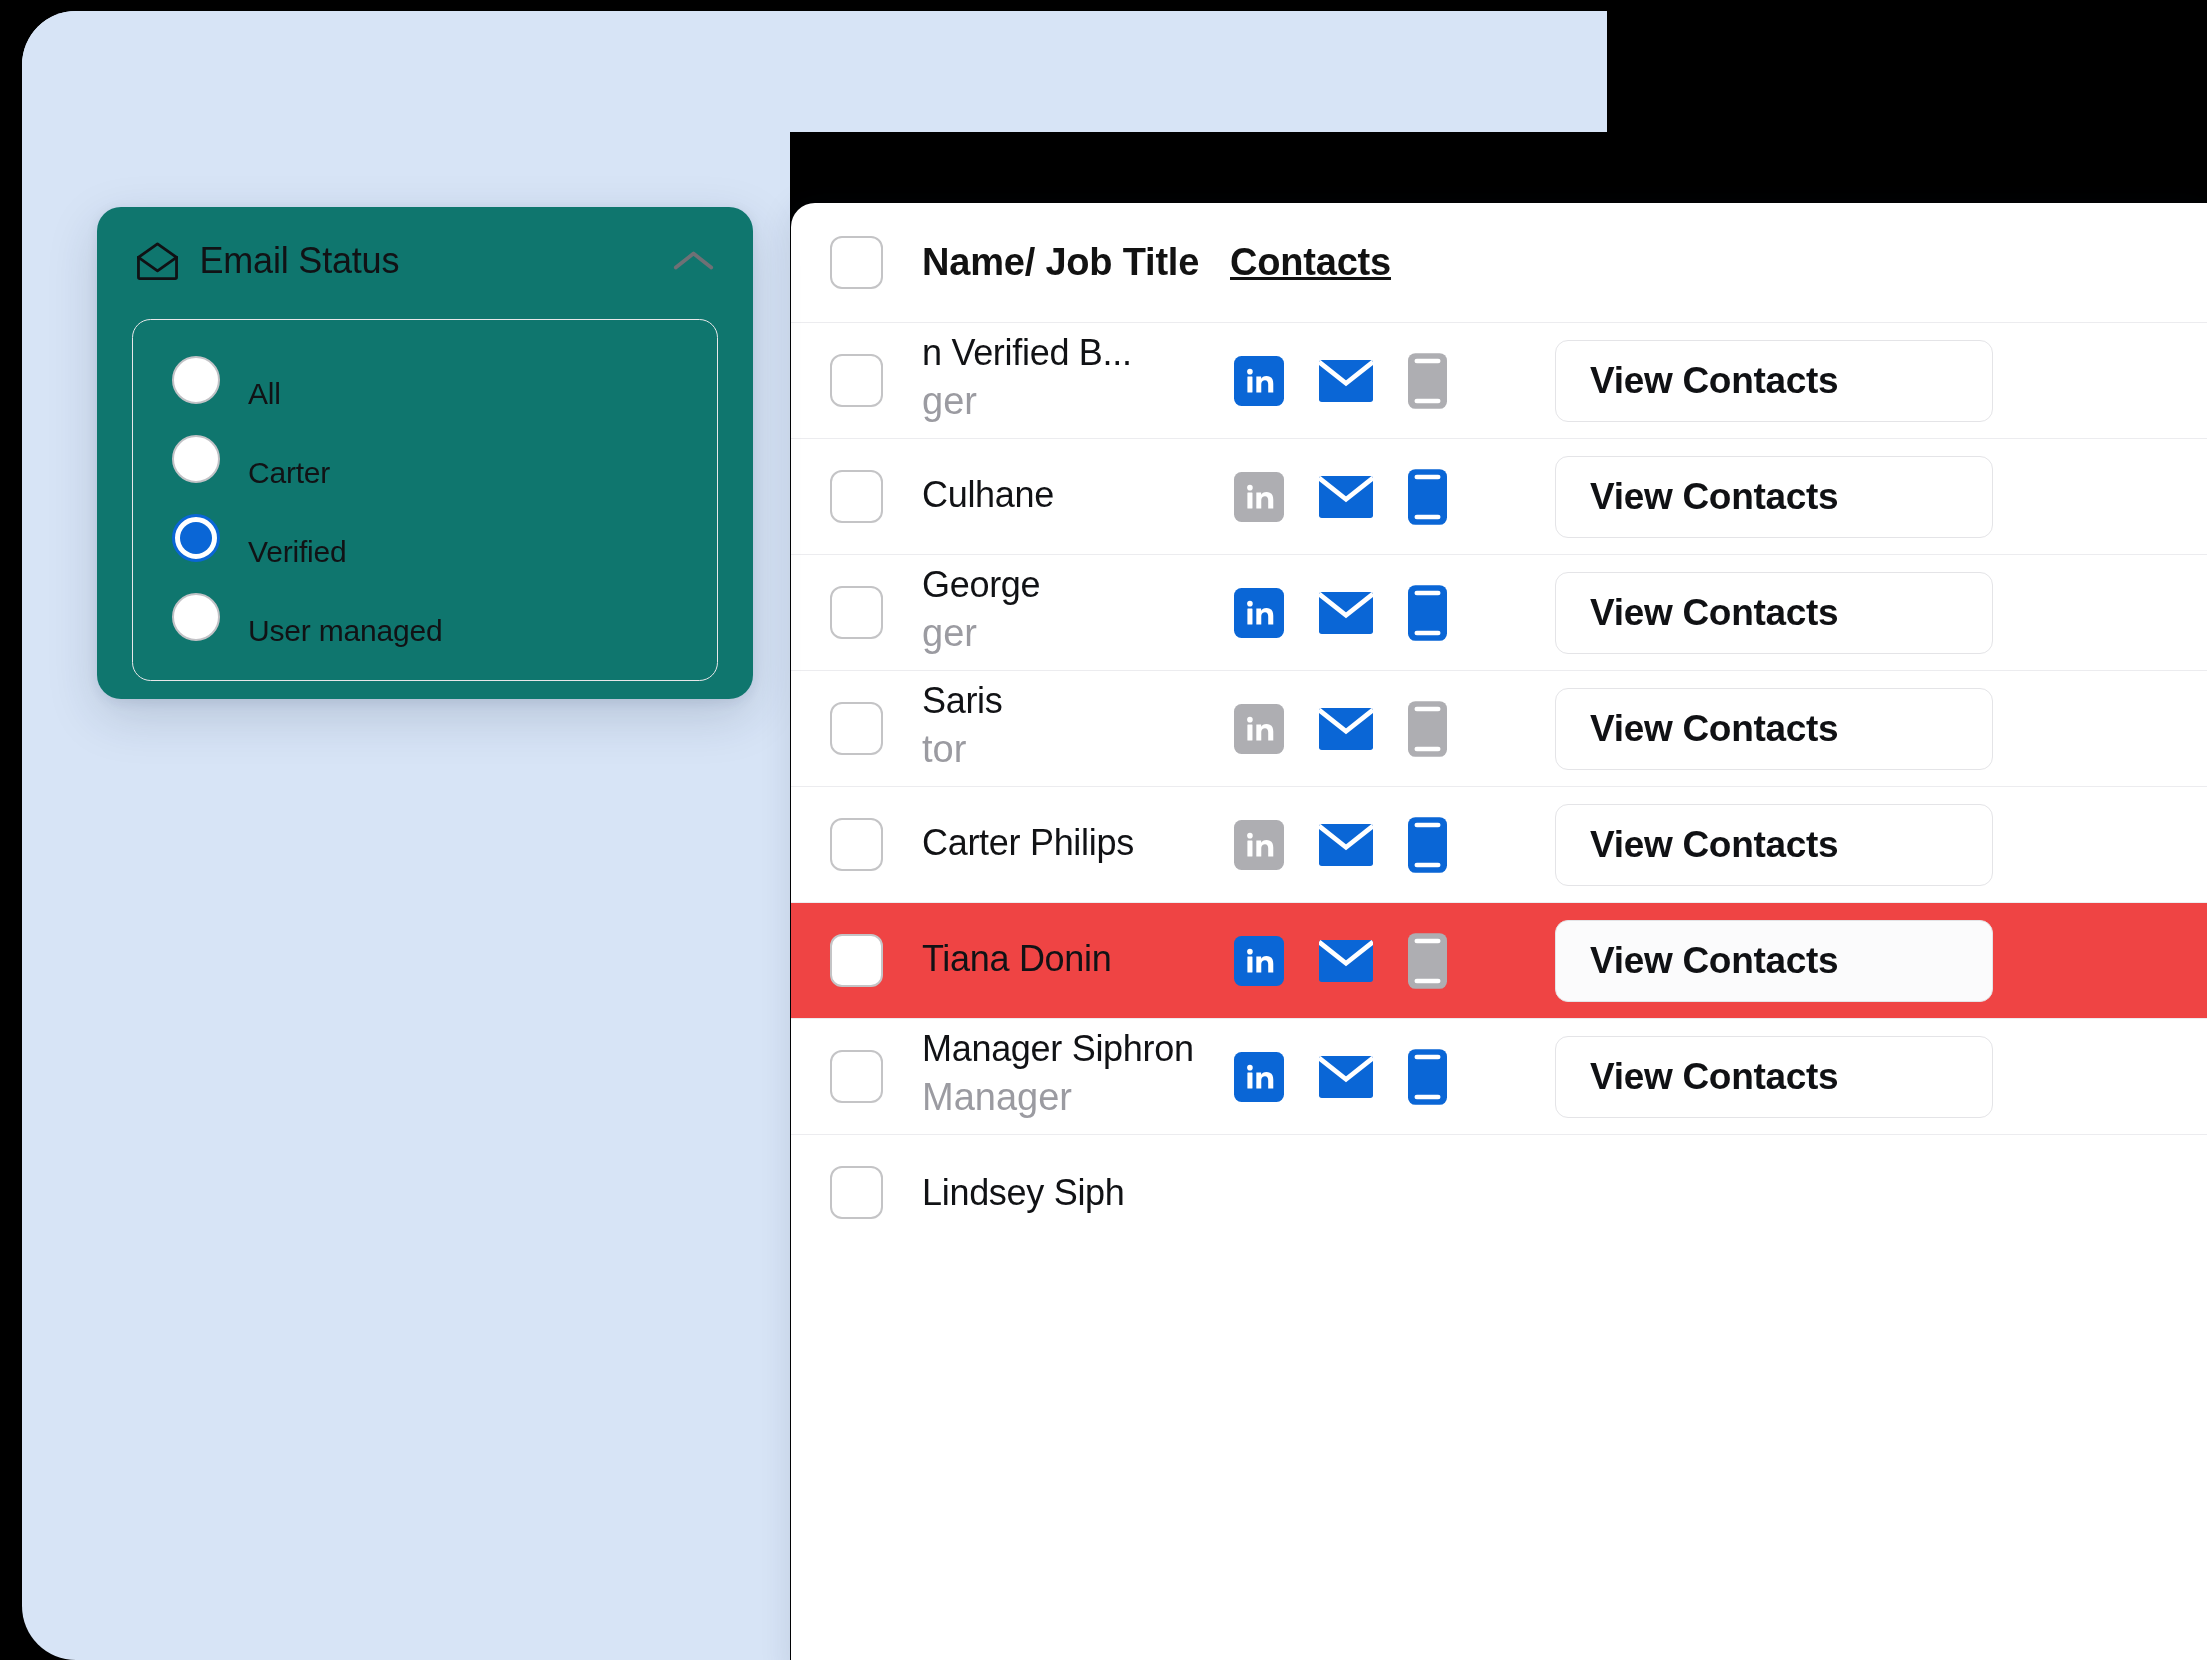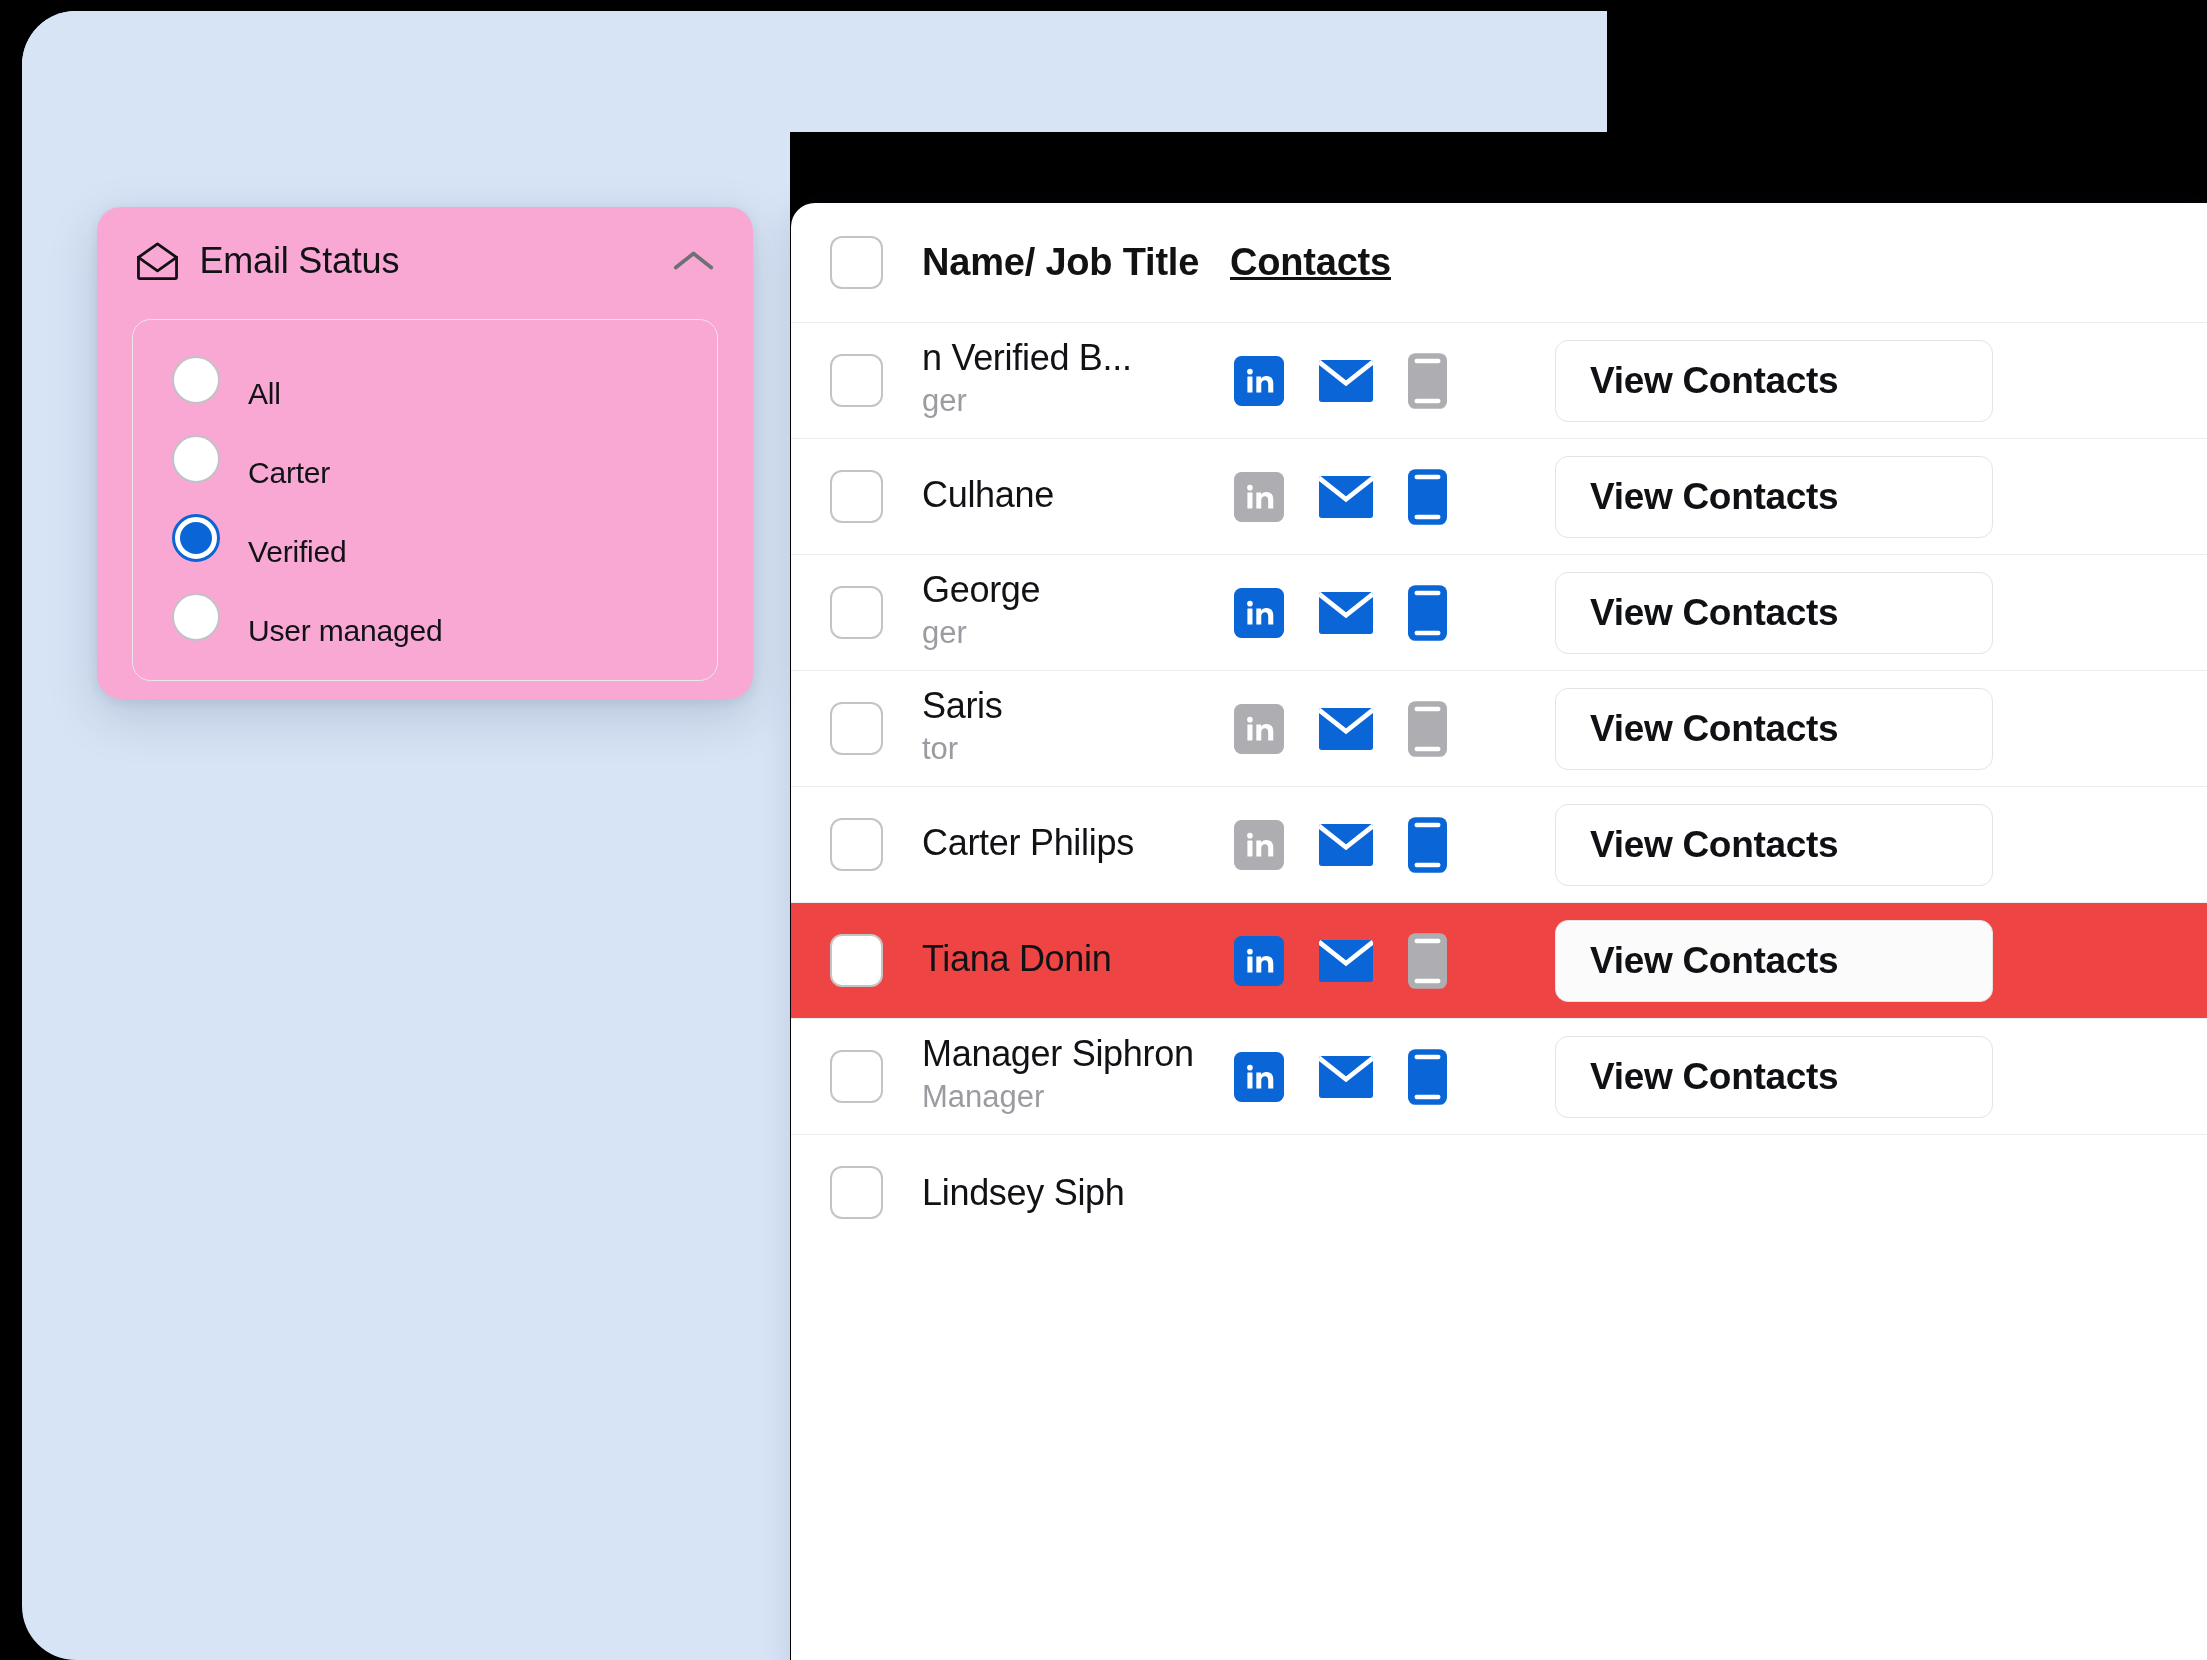--- a/index.html
+++ b/index.html
@@ -70,21 +70,21 @@
     height: 116px;
     border-top: 1.9px solid #ececef;
     background: #ffffff;
   }
   .row.alt { background: #ef4444; border-top-color: #eeeef0; }
   .row.first { border-top: 1.9px solid #ececef; }
 
   .cell-check { width: 131px; display: flex; justify-content: center; align-items: center; flex: 0 0 131px; }
   .cell-name  { width: 308px; flex: 0 0 308px; padding-right: 9.3px; }
   .nm { font-size: 36px; color: #111215; line-height: 1.05; letter-spacing: -0.3px; white-space: nowrap; }
-  .jt { font-size: 31px; color: #9b9ba1; line-height: 1.35; margin-top: 4px; white-space: nowrap; }
+  .jt { font-size: 38px; color: #9b9ba1; line-height: 1.35; margin-top: 4px; white-space: nowrap; }
 
   .cell-icons { display: flex; align-items: center; gap: 35px; flex: 0 0 308px; padding-left: 3.7px; }
 
   .ico { display: inline-flex; align-items: center; justify-content: center; }
 
   
   .li {
     width: 50px; height: 50px;
     border-radius: 7.5px;
     display: flex; align-items: center; justify-content: center;
@@ -112,21 +112,21 @@
     letter-spacing: -0.3px;
     white-space: nowrap;
   }
   .row.alt .view-btn { background: #fbfbfc; }
 
   
   #popover {
     position: absolute;
     left: 97px; top: 207px;
     width: 656px; height: 492px;
-    background: #f9a8d4;
+    background: #0f766e;
     border-radius: 24px;
     box-shadow: 0 17px 50px rgba(25,40,72,.17), 0 2.8px 11.2px rgba(25,40,72,.08);
     padding: 0;
   }
   .pop-head {
     display: flex; align-items: center;
     height: 108px;
     padding: 0 37px 0 39px;
   }
   .pop-title {

